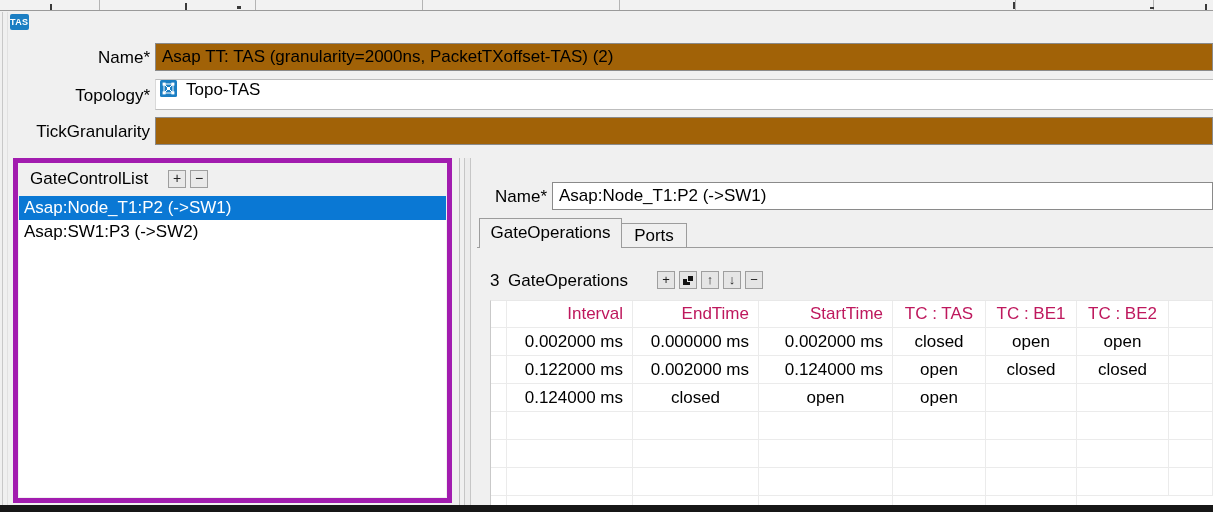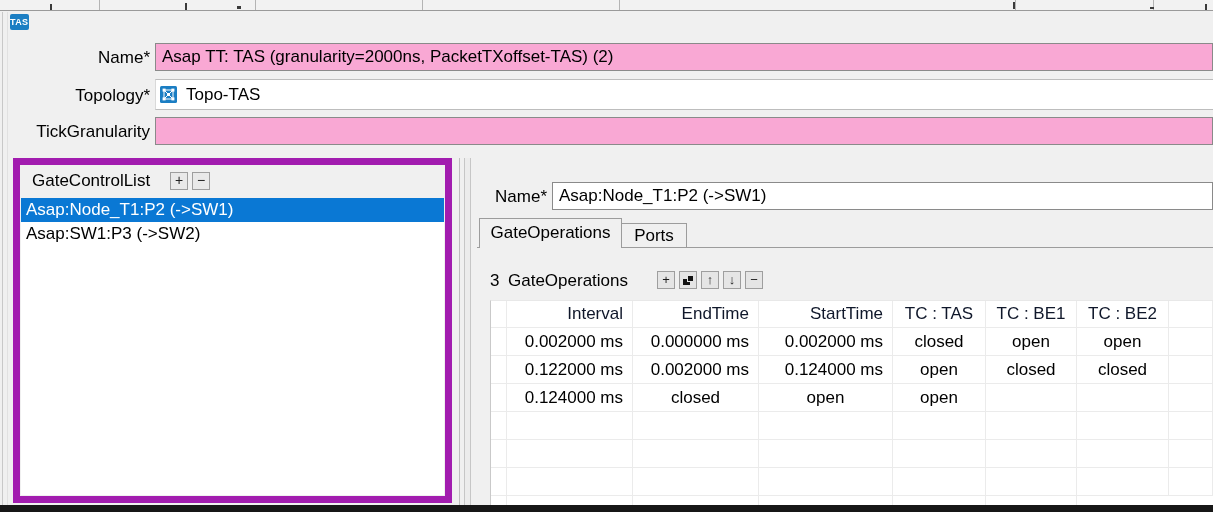--- a/index.html
+++ b/index.html
@@ -22,31 +22,31 @@
 
   
   .tas-icon {
     left:10px; top:14px; width:19px; height:16px; background:#1b7ec3; border-radius:2px;
     color:#fff; font-size:9px; font-weight:bold; line-height:16px; letter-spacing:.3px;
   }
 
   
   .f-label { width:150px; text-align:right; white-space:nowrap; }
   .f-input {
-    left:155px; width:1058px; height:28px; background:#f9a8d4; border:1px solid #8a8a8a;
+    left:155px; width:1058px; height:28px; background:#a16207; border:1px solid #8a8a8a;
     font:inherit; padding:0 6px; outline:none; display:block;
   }
   .topo-field {
     left:155px; top:79px; width:1058px; height:31px; background:#fff;
     border-top:1px solid #bdbdbd; border-bottom:1px solid #bdbdbd; border-left:1px solid #d9d9d9;
-    display:flex; align-items:center; gap:9px; padding-left:4px;
-  }
-
-  
-  .gcl-box { left:13px; top:158px; width:439px; height:345px; border:7px solid #a21caf; background:#f0f0f0; }
+    display:flex; align-items:flex-start; gap:9px; padding-left:4px;
+  }
+
+  
+  .gcl-box { left:13px; top:158px; width:439px; height:345px; border:5px solid #a21caf; background:#f0f0f0; }
   .gcl-header { position:absolute; left:12px; top:6px; white-space:nowrap; }
   .mini-btn {
     position:absolute; top:7px; width:18px; height:18px; background:#e9e9e9; border:1px solid #9e9e9e;
     font-size:14px; line-height:15px; text-align:center; color:#222; cursor:default;
   }
   .gcl-list { position:absolute; left:1px; right:1px; top:33px; bottom:1px; background:#fff; }
   .gcl-item { height:24px; line-height:24px; padding-left:5px; white-space:nowrap; overflow:hidden; }
   .gcl-item.selected { background:#0a78d4; color:#fff; }
 
   
@@ -84,21 +84,21 @@
   .gtable {
     left:490px; top:300px; width:723px; height:205px; background:#fff; overflow:hidden;
     border-left:1px solid #c9c9c9; border-top:1px solid #e8e8e8;
     display:grid;
     grid-template-columns:16px 126px 126px 134px 93px 91px 92px 1fr;
     grid-template-rows:27px repeat(7,28px);
   }
   .cell { border-right:1px solid #ebebeb; border-bottom:1px solid #ebebeb; white-space:nowrap; overflow:hidden; display:flex; align-items:center; }
   .cell.r { justify-content:flex-end; padding-right:9px; }
   .cell.c { justify-content:center; }
-  .cell.hdr { color:#0f172a; }
+  .cell.hdr { color:#be185d; }
 
   
   .bottom-bar { left:0; top:505px; width:1213px; height:7px; background:#171717; }
 
   svg { display:block; }
 </style>
 </head>
 <body>
 
 <div class="abs top-strip">

